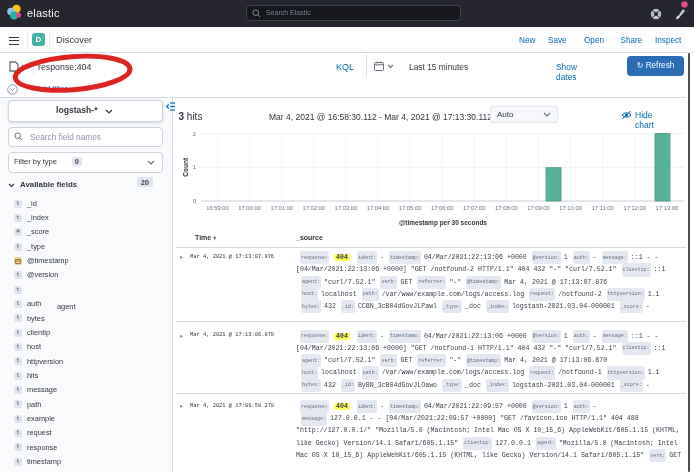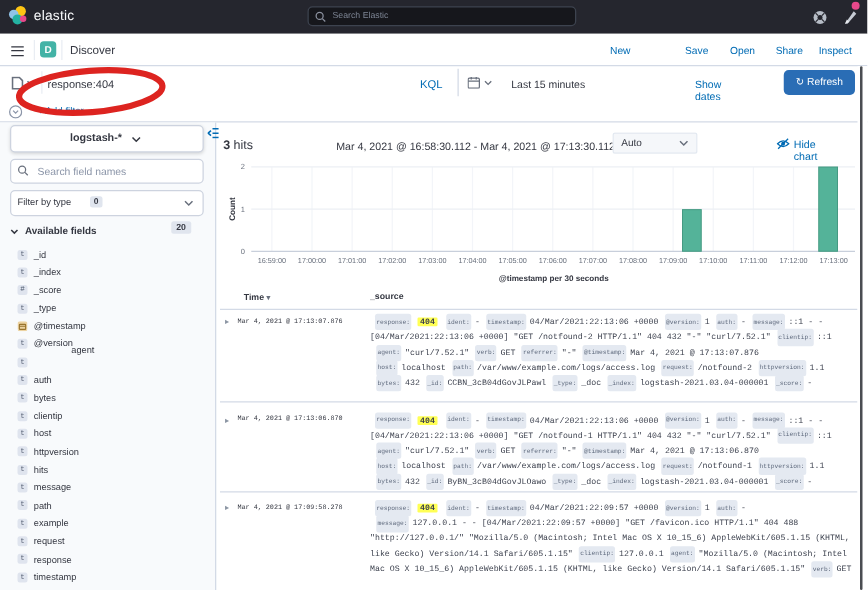--- a/index.html
+++ b/index.html
@@ -65,21 +65,21 @@
     <circle cx="11.5" cy="3.5" r="3.2" fill="#e8488b"></circle>
   </svg>
 
   <div class="abs" id="nav"></div>
   <div class="abs" style="left:9px;top:36.5px;width:10px;height:8px;border-top:1.3px solid #343741;border-bottom:1.3px solid #343741;"></div>
   <div class="abs" style="left:9px;top:39.9px;width:10px;height:1.3px;background:#343741;"></div>
   <div class="abs" style="left:27px;top:32px;width:1px;height:16px;background:#e9edf3;"></div>
   <div class="abs" style="left:32px;top:33px;width:13px;height:13px;border-radius:3px;background:#43b3a6;color:#fff;font-size:8px;font-weight:bold;text-align:center;line-height:13px;">D</div>
   <div class="abs" style="left:49px;top:32px;width:1px;height:16px;background:#e9edf3;"></div>
   <div class="abs" style="left:56px;top:34.5px;font-size:9.3px;color:#343741;">Discover</div>
-  <div class="navlink" style="left:488px;">New</div>
+  <div class="navlink" style="left:519px;">New</div>
   <div class="navlink" style="left:548px;">Save</div>
   <div class="navlink" style="left:584px;">Open</div>
   <div class="navlink" style="left:620.5px;">Share</div>
   <div class="navlink" style="left:655px;">Inspect</div>
 
   <svg class="abs" style="left:9px;top:61px" width="10" height="11" viewBox="0 0 10 11">
     <path d="M1 1 h5.5 l2.5 2.5 v6.5 h-8 Z" fill="none" stroke="#69707d" stroke-width="1.3"></path>
   </svg>
   <svg class="abs" style="left:21px;top:64px" width="8" height="5" viewBox="0 0 8 5">
     <path d="M1 1 L4 4 L7 1" fill="none" stroke="#69707d" stroke-width="1.2"></path>
@@ -147,21 +147,21 @@
 <div class="flabel" style="top:241.8px;">_type</div>
 <svg class="abs" style="left:14px;top:256.9px" width="8" height="8" viewBox="0 0 8 8">
       <rect x="0" y="0" width="8" height="8" rx="2" fill="#ecd3a2"></rect>
       <rect x="1.5" y="2.5" width="5" height="4" rx="0.5" fill="none" stroke="#99742e" stroke-width="0.9"></rect>
       <line x1="1.5" y1="4" x2="6.5" y2="4" stroke="#99742e" stroke-width="0.9"></line>
     </svg>
 <div class="flabel" style="top:256.1px;">@timestamp</div>
 <div class="ficon" style="top:271.2px;background:#dfe4ee;color:#5a6477;">t</div>
 <div class="flabel" style="top:270.4px;">@version</div>
 <div class="ficon" style="top:285.6px;background:#dfe4ee;color:#5a6477;">t</div>
-<div class="flabel" style="top:275px;padding-left:30px;">agent</div>
+<div class="flabel" style="top:302px;padding-left:30px;">agent</div>
 <div class="ficon" style="top:299.9px;background:#dfe4ee;color:#5a6477;">t</div>
 <div class="flabel" style="top:299.1px;">auth</div>
 <div class="ficon" style="top:314.3px;background:#dfe4ee;color:#5a6477;">t</div>
 <div class="flabel" style="top:313.5px;">bytes</div>
 <div class="ficon" style="top:328.6px;background:#dfe4ee;color:#5a6477;">t</div>
 <div class="flabel" style="top:327.8px;">clientip</div>
 <div class="ficon" style="top:343.0px;background:#dfe4ee;color:#5a6477;">t</div>
 <div class="flabel" style="top:342.2px;">host</div>
 <div class="ficon" style="top:357.4px;background:#dfe4ee;color:#5a6477;">t</div>
 <div class="flabel" style="top:356.6px;">httpversion</div>

